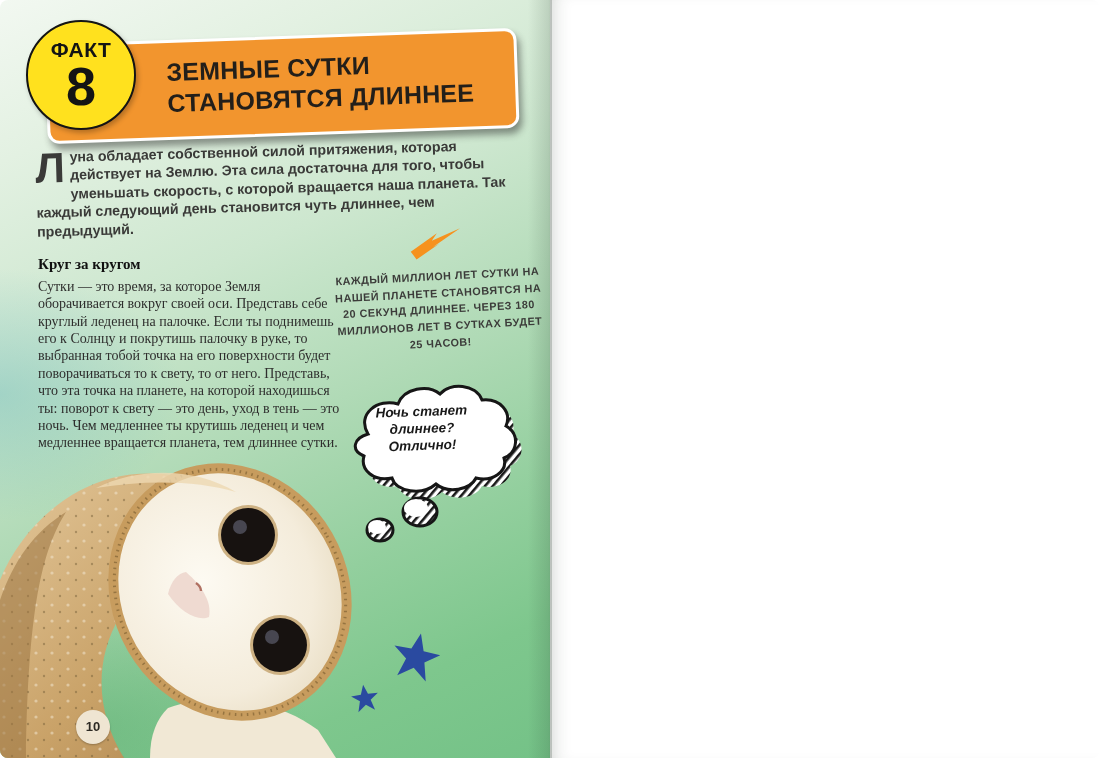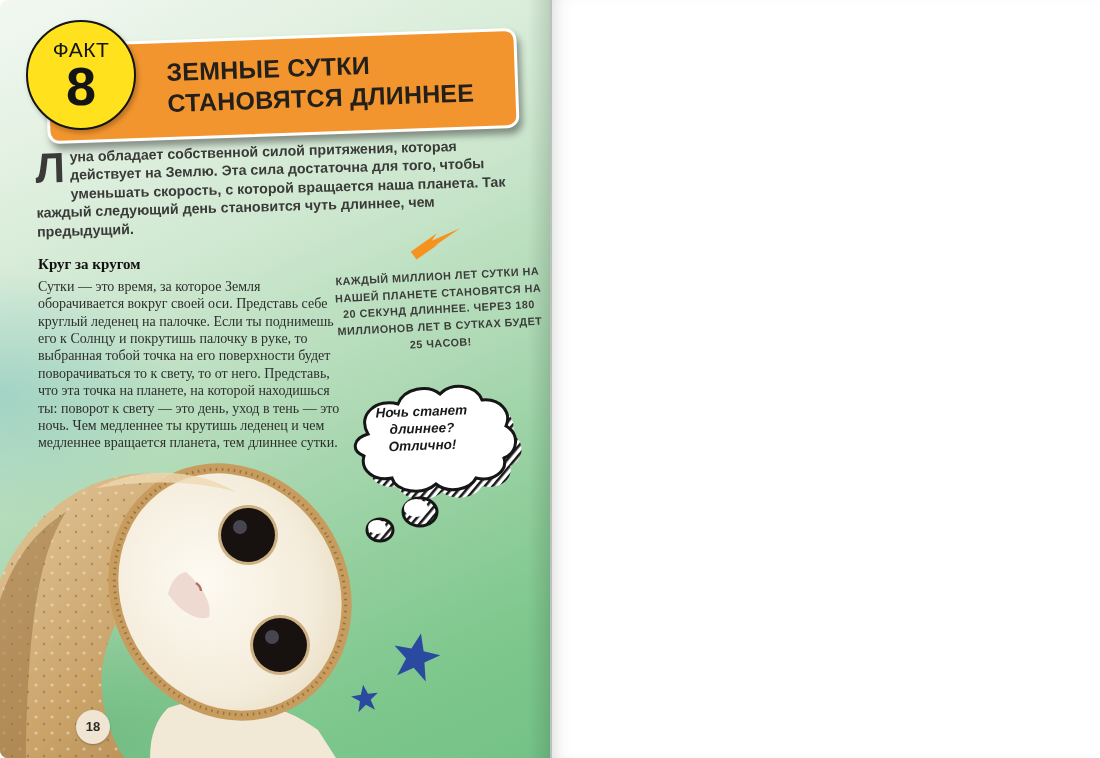--- a/index.html
+++ b/index.html
@@ -13,21 +13,21 @@
       radial-gradient(ellipse 300px 200px at 18% 96%, rgba(70,160,95,.35), rgba(70,160,95,0) 70%),
       linear-gradient(155deg,#f2f8f1 0%,#e3f1e2 16%,#cde7cf 36%,#b0dab6 55%,#93cf9e 72%,#7ec78d 86%,#74c287 100%);}
   .page-right{position:absolute;left:550px;top:0;width:550px;height:758px;background:#ffffff;
     box-shadow:inset 16px 0 20px -16px rgba(40,55,40,.28);}
   .fold{position:absolute;left:528px;top:0;width:24px;height:758px;pointer-events:none;
     background:linear-gradient(to right, rgba(30,50,35,0) 0%, rgba(30,50,35,.14) 85%, rgba(30,50,35,.22) 100%);}
 
   .fact-badge{position:absolute;left:26px;top:20px;width:106px;height:106px;border-radius:50%;
     background:#ffe11e;border:2px solid #141414;z-index:5;text-align:center;
     box-shadow:2px 3px 5px rgba(0,0,0,.25);}
-  .fact-badge .lbl{font-size:21px;font-weight:400;color:#141414;margin-top:16px;letter-spacing:.5px;}
+  .fact-badge .lbl{font-size:21px;font-weight:700;color:#141414;margin-top:16px;letter-spacing:.5px;}
   .fact-badge .num{font-size:54px;font-weight:900;color:#141414;line-height:.9;}
 
   .title-banner{position:absolute;left:46px;top:36px;width:466px;height:94px;
     background:#f2952e;border:3px solid #ffffff;border-radius:12px;
     box-shadow:3px 6px 7px rgba(30,30,30,.45);transform:rotate(-2deg);z-index:3;}
   .title-banner .ttl{position:absolute;left:118px;top:14px;color:#231f1a;font-weight:800;
     font-size:25px;line-height:1.22;letter-spacing:.2px;}
 
   .intro{position:absolute;left:36px;top:142px;width:482px;font-weight:700;color:#3a3a38;
     font-size:14.2px;line-height:1.3;transform:rotate(-1.6deg);}
@@ -152,21 +152,21 @@
       <path d="M96,48 C140,26 196,28 236,52 C196,40 144,40 96,48 Z" fill="#eed8b2" opacity=".8"></path>
     </svg>
 
     <svg class="star" style="left:390px;top:630px" width="52" height="54" viewBox="0 0 100 100">
       <path d="M50,4 L62,36 L95,37 L68,57 L78,92 L50,71 L22,92 L32,57 L5,37 L38,36 Z" fill="#2a4aa0" transform="rotate(12 50 50)"></path>
     </svg>
     <svg class="star" style="left:350px;top:683px" width="30" height="31" viewBox="0 0 100 100">
       <path d="M50,4 L62,36 L95,37 L68,57 L78,92 L50,71 L22,92 L32,57 L5,37 L38,36 Z" fill="#2a4aa0" transform="rotate(-8 50 50)"></path>
     </svg>
 
-    <div class="pagenum-left">18</div>
+    <div class="pagenum-left">10</div>
   </div>
 
   <div class="page-right">
 
     
     
 
     
     
 

